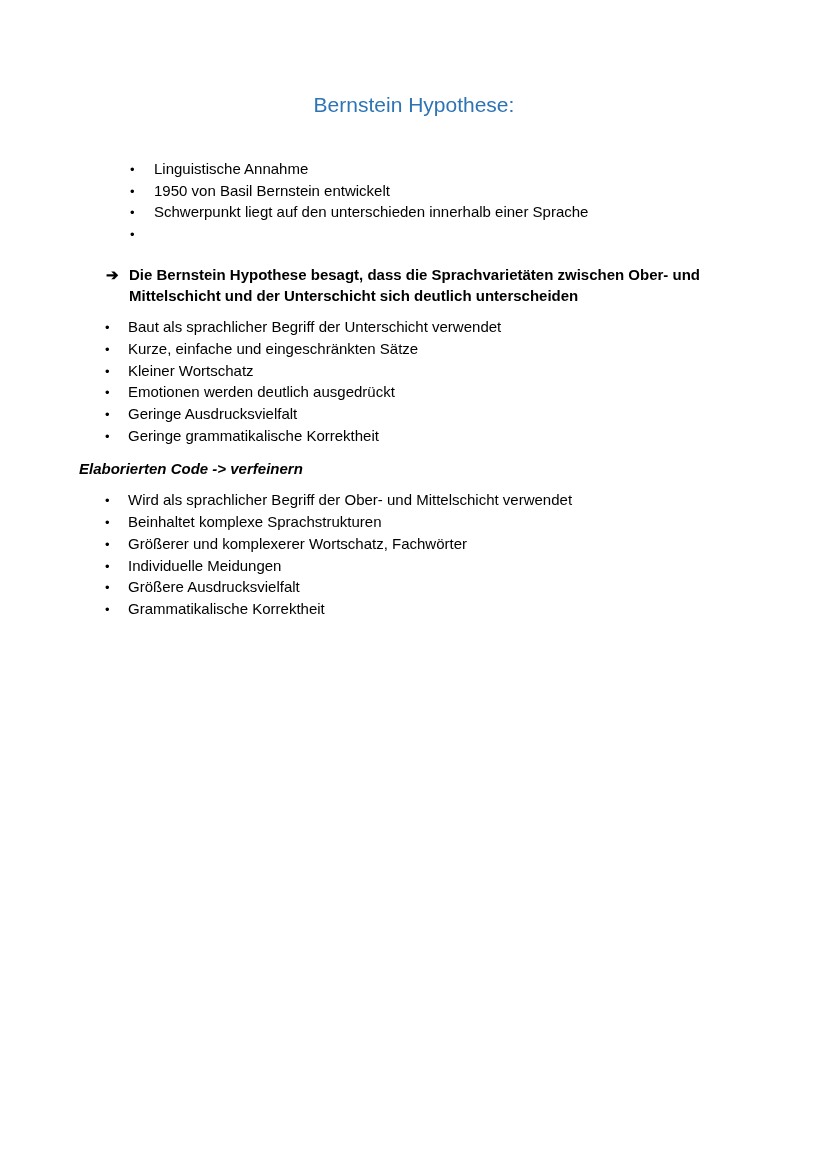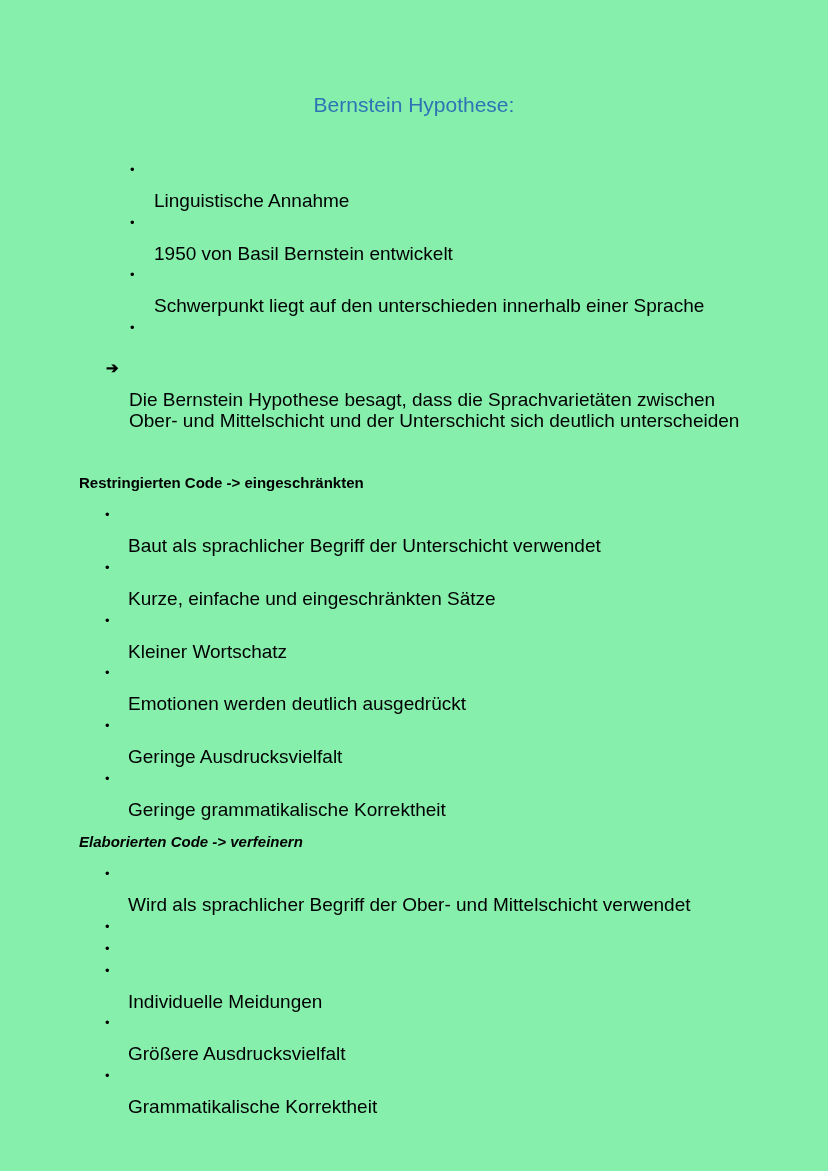--- a/index.html
+++ b/index.html
@@ -6,51 +6,50 @@
   html, body { background: #e9e9e9; }
   body {
     font-family: "Liberation Sans", sans-serif;
     -webkit-font-smoothing: antialiased;
   }
   .page {
     position: relative;
     width: 828px;
     height: 1171px;
     margin: 0 auto;
-    background: #86efac;
+    background: #ffffff;
     color: #000000;
     overflow: hidden;
   }
   .doc-title {
     margin-top: 92px;
     text-align: center;
     font-size: 21px;
     line-height: 26px;
     font-weight: 400;
     color: #2e74b5;
   }
   .row { display: flex; align-items: flex-start; }
   .marker {
     flex: none;
     width: 24px;
     font-size: 15px;
     line-height: 20.7px;
   }
   .bullet-marker { font-size: 13px; line-height: 20.7px; padding-top: 1px; }
   .txt {
-    font-size: 19px;
+    font-size: 15px;
     line-height: 20.7px;
-    margin-top: 32px;
   }
   
   .intro-list { margin-top: 41px; margin-left: 130px; }
   
   .arrow-note { margin-top: 19px; margin-left: 106px; }
   .arrow-note .marker { width: 23px; font-weight: 700; font-size: 15px; }
-  .arrow-note .txt { max-width: 612px; }
+  .arrow-note .txt { max-width: 612px; font-weight: bold; }
   
   .section-heading {
     margin-left: 79px;
     font-size: 15px;
     line-height: 21px;
     font-weight: 700;
   }
   .heading-1 { margin-top: 41px; }
   .heading-2 { margin-top: 11px; font-style: italic; }
   
@@ -80,21 +79,20 @@
     <div class="row">
       <span class="marker bullet-marker">•</span>
     </div>
   </div>
 
   <div class="row arrow-note">
     <span class="marker">➔</span>
     <span class="txt">Die Bernstein Hypothese besagt, dass die Sprachvarietäten zwischen Ober- und Mittelschicht und der Unterschicht sich deutlich unterscheiden</span>
   </div>
 
-  <h2 class="section-heading heading-1">Restringierten Code -&gt; eingeschränkten</h2>
 
   <div class="section-list">
     <div class="row">
       <span class="marker bullet-marker">•</span>
       <span class="txt">Baut als sprachlicher Begriff der Unterschicht verwendet</span>
     </div>
     <div class="row">
       <span class="marker bullet-marker">•</span>
       <span class="txt">Kurze, einfache und eingeschränkten Sätze</span>
     </div>
@@ -118,23 +116,25 @@
 
   <h2 class="section-heading heading-2">Elaborierten Code -&gt; verfeinern</h2>
 
   <div class="section-list">
     <div class="row">
       <span class="marker bullet-marker">•</span>
       <span class="txt">Wird als sprachlicher Begriff der Ober- und Mittelschicht verwendet</span>
     </div>
     <div class="row">
       <span class="marker bullet-marker">•</span>
+      <span class="txt">Beinhaltet komplexe Sprachstrukturen</span>
     </div>
     <div class="row">
       <span class="marker bullet-marker">•</span>
+      <span class="txt">Größerer und komplexerer Wortschatz, Fachwörter</span>
     </div>
     <div class="row">
       <span class="marker bullet-marker">•</span>
       <span class="txt">Individuelle Meidungen</span>
     </div>
     <div class="row">
       <span class="marker bullet-marker">•</span>
       <span class="txt">Größere Ausdrucksvielfalt</span>
     </div>
     <div class="row">

